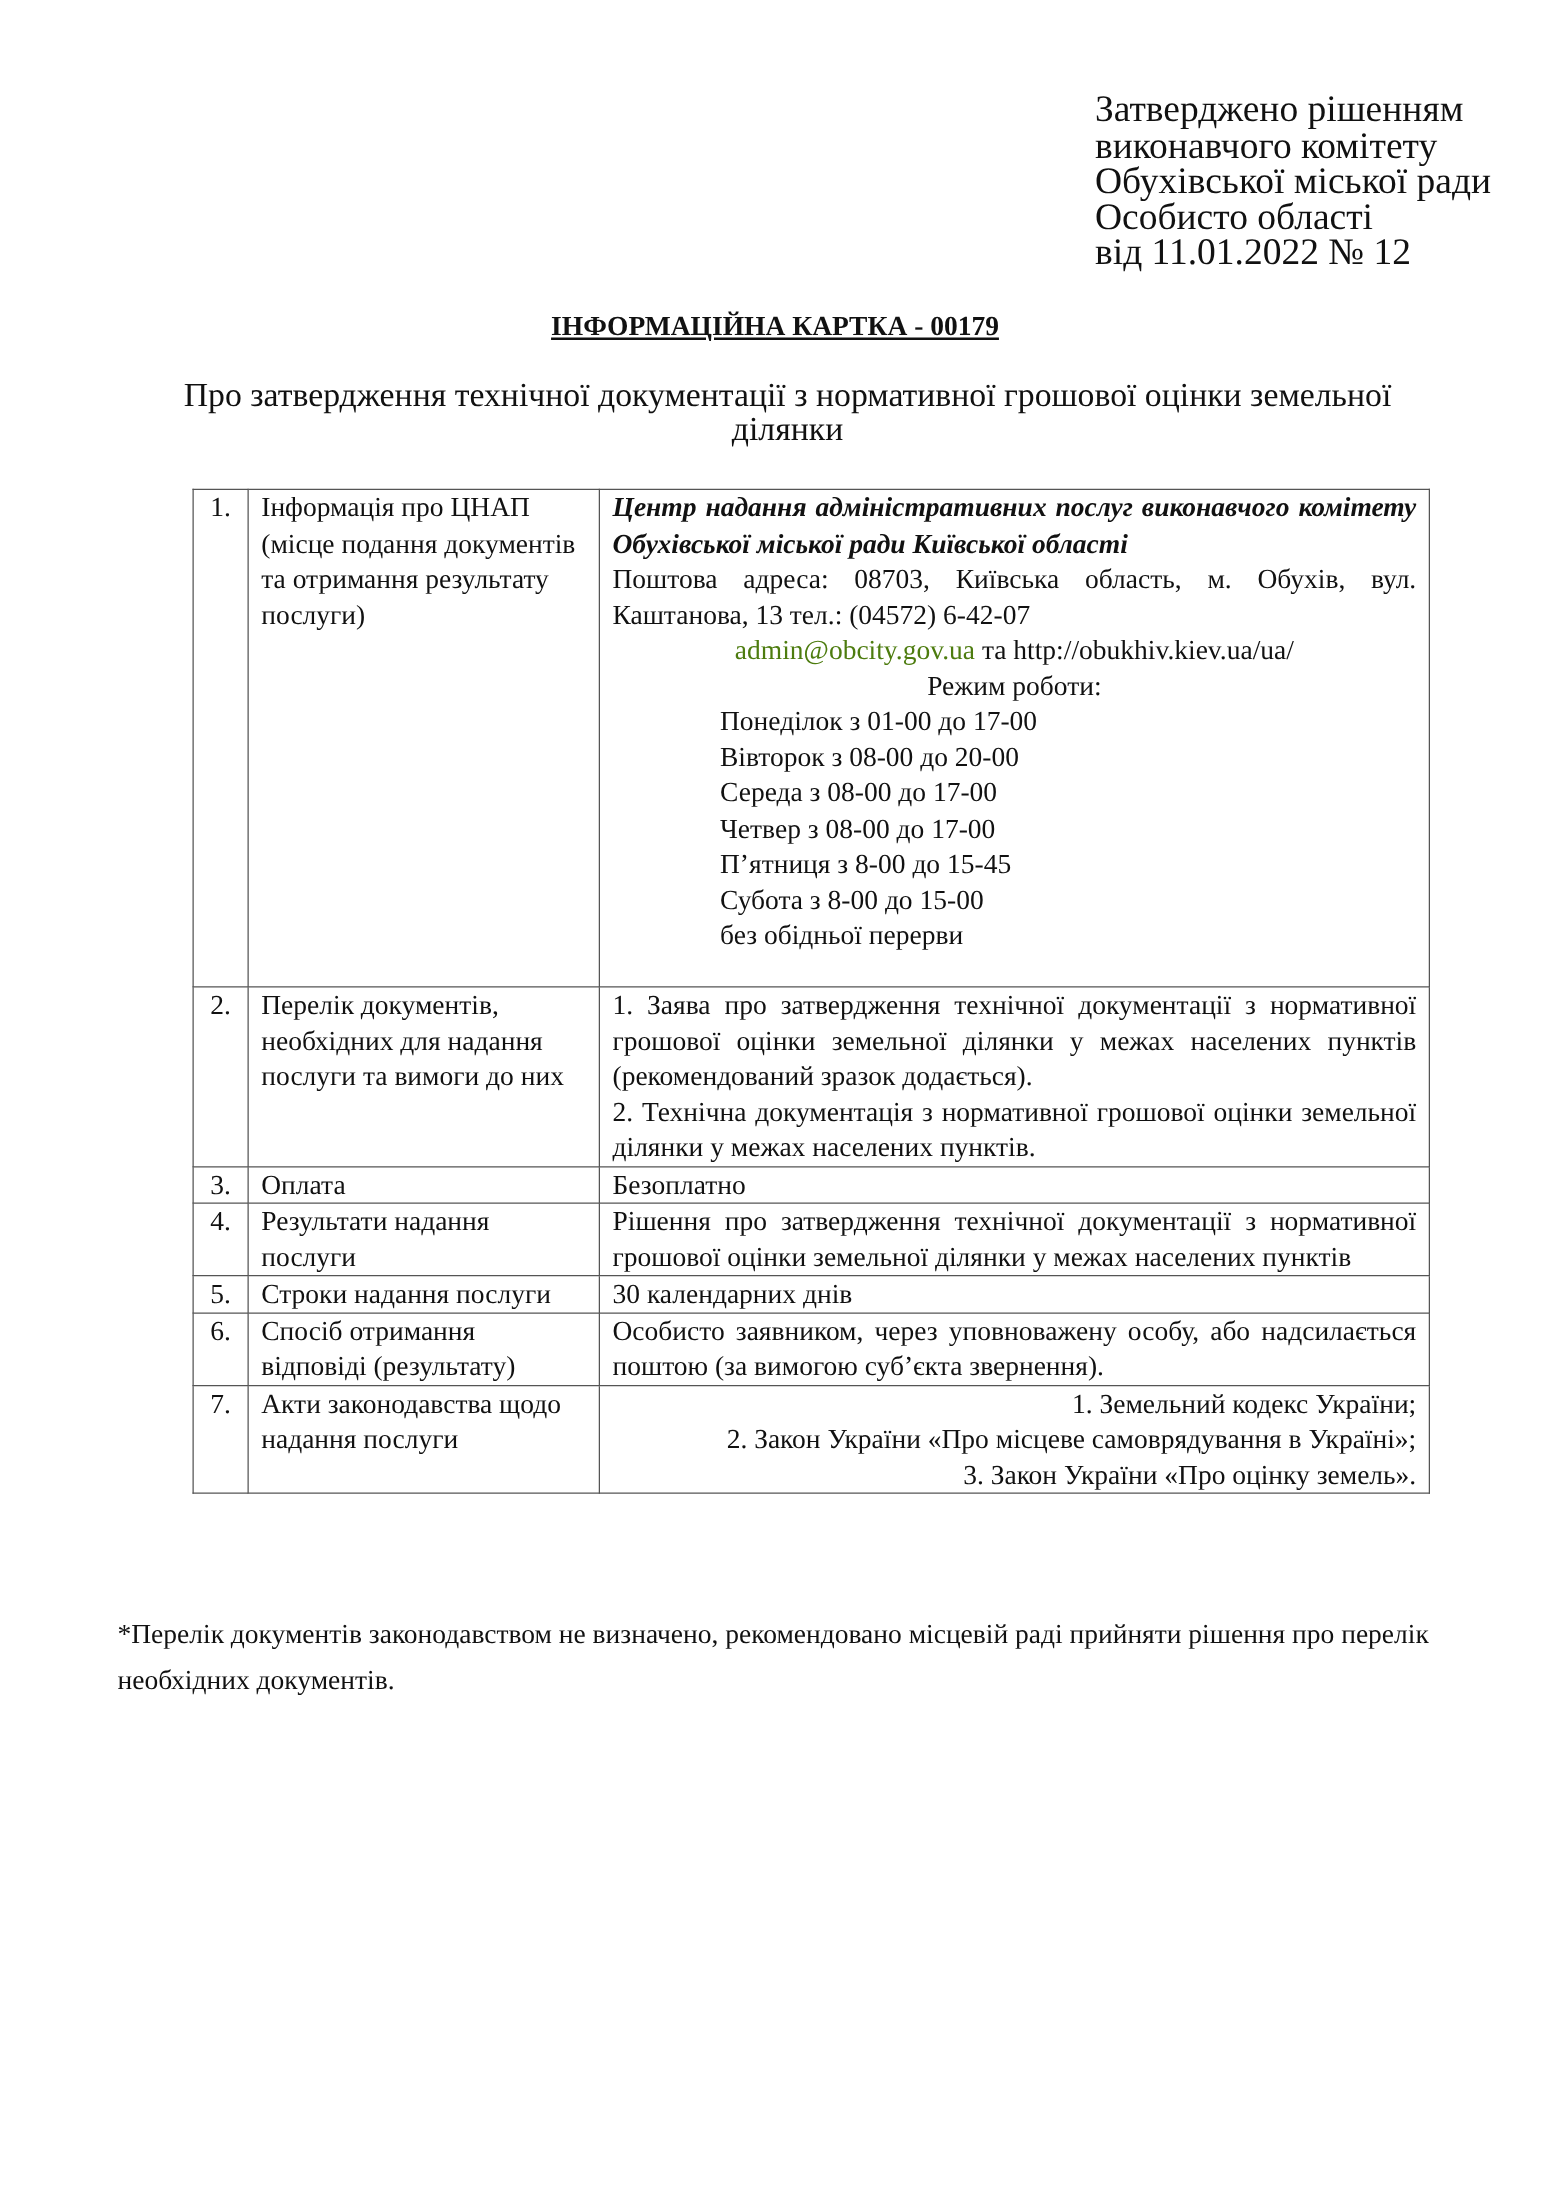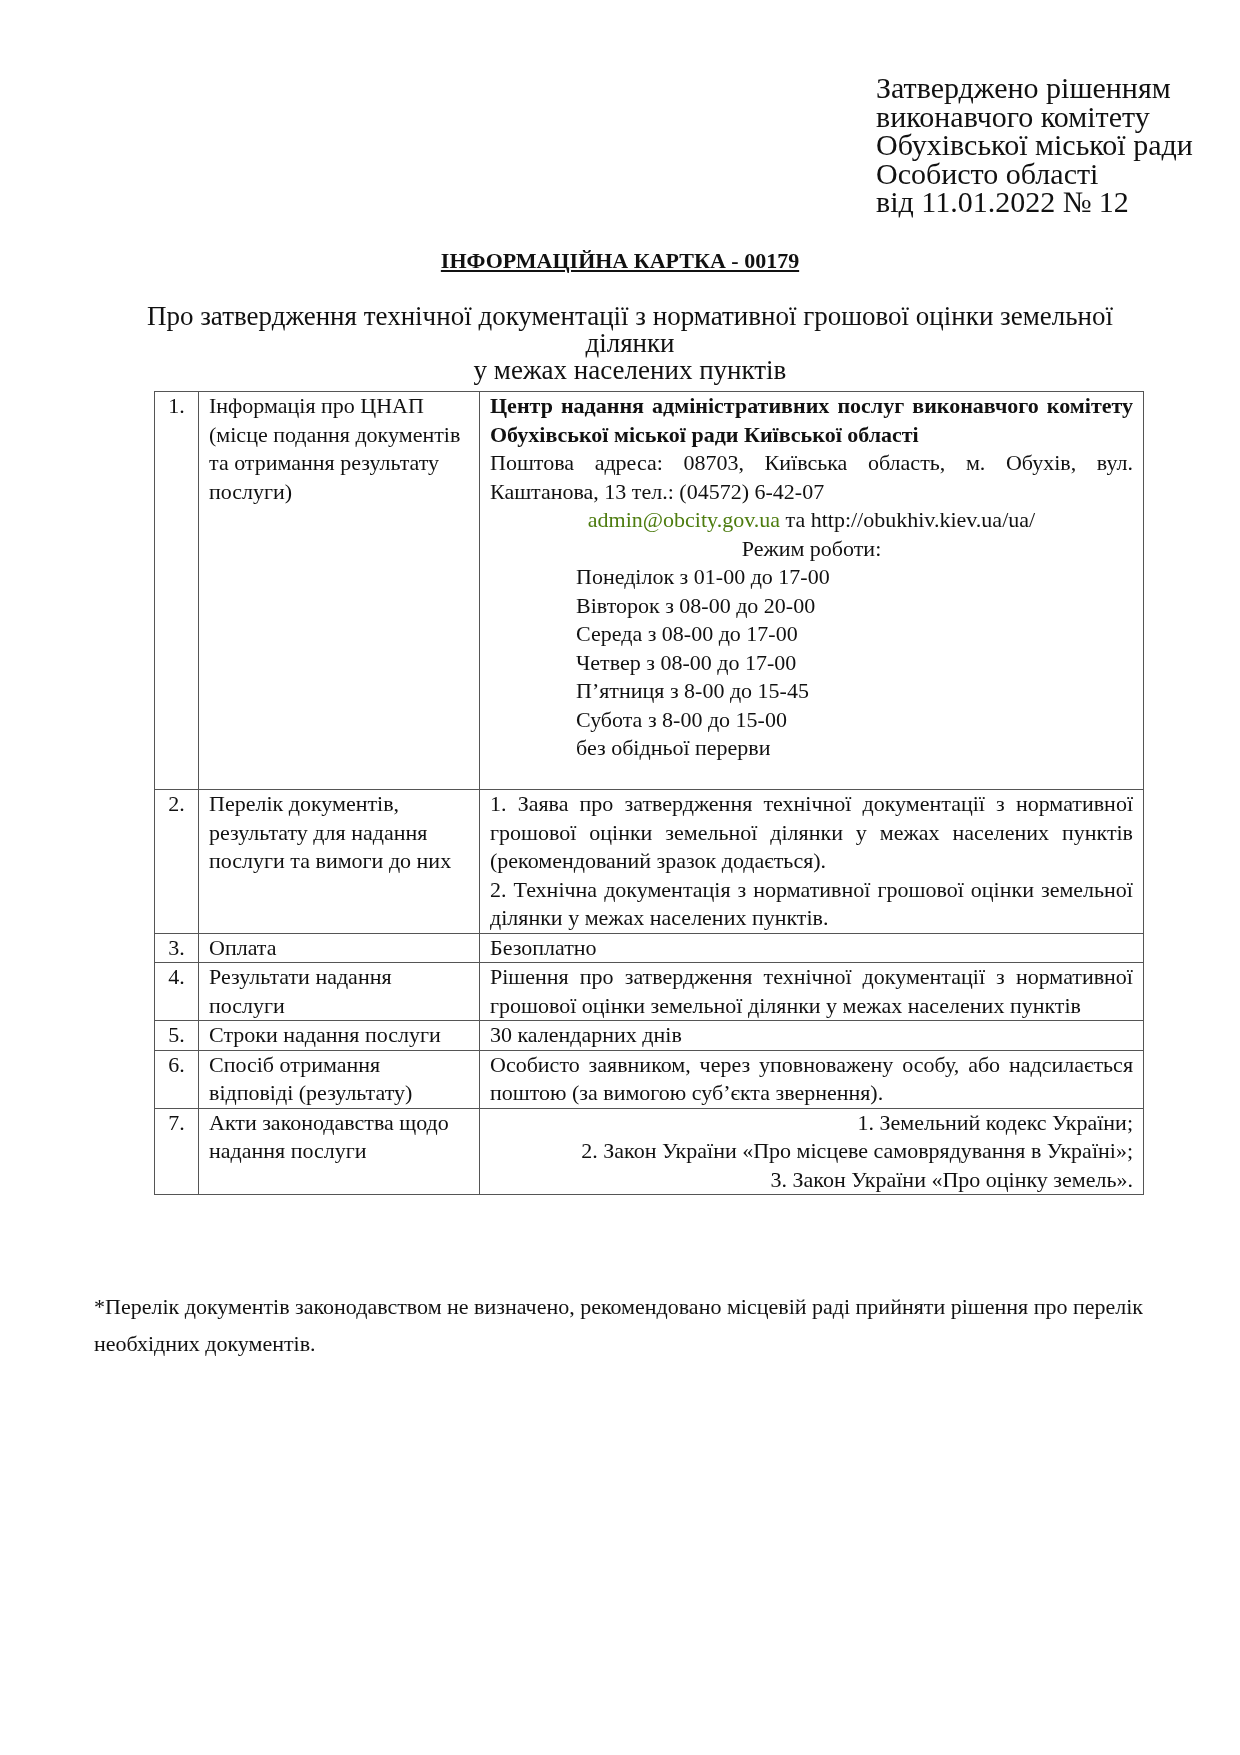--- a/index.html
+++ b/index.html
@@ -10,42 +10,41 @@
   .title { position: absolute; left: 0; width: 1240px; top: 248px; text-align: center;
            font-weight: bold; font-size: 22px; text-decoration: underline; }
   .subtitle { position: absolute; left: 120px; width: 1020px; top: 303px; text-align: center;
               font-size: 27px; line-height: 27px; }
   table.card { position: absolute; left: 154px; top: 391px; width: 990px; border-collapse: collapse;
                font-size: 22px; line-height: 28.5px; }
   table.card td { border: 1.5px solid #555; vertical-align: top; padding: 0 10px 0 10px; }
   td.num { width: 23px; text-align: center; padding: 0 10px 0 10px; }
   td.label { width: 260px; padding-left: 10px; }
   td.val { text-align: justify; }
-  .bold { font-weight: bold; }
+  .bold { font-weight: bold; font-style: italic; }
   .center { text-align: center; }
   .link { color: #4d7c0f; }
   .schedule { padding-left: 86px; text-align: left; }
   .footnote { position: absolute; left: 94px; top: 1288px; width: 1060px; font-size: 22px; line-height: 37px; }
 </style>
 </head>
 <body>
 
 <div class="approval">
   <div>Затверджено рішенням</div>
   <div>виконавчого комітету</div>
   <div>Обухівської міської ради</div>
   <div>Особисто області</div>
   <div>від 11.01.2022 № 12</div>
 </div>
 
 <div class="title">ІНФОРМАЦІЙНА КАРТКА - 00179</div>
 
 <div class="subtitle">
   <div>Про затвердження технічної документації з нормативної грошової оцінки земельної ділянки</div>
-  <div>у межах населених пунктів</div>
 </div>
 
 <table class="card">
   <tbody>
       <tr style="height:398px;">
     <td class="num">1.</td>
     <td class="label">Інформація про ЦНАП (місце подання документів та отримання результату послуги)</td>
     <td class="val">
       <div class="bold">Центр надання адміністративних послуг виконавчого комітету Обухівської міської ради Київської області</div>
       <div>Поштова адреса: 08703, Київська область, м. Обухів, вул. Каштанова, 13 тел.: (04572) 6-42-07</div>
@@ -59,21 +58,21 @@
         <div>Середа з 08-00 до 17-00</div>
         <div>Четвер з 08-00 до 17-00</div>
         <div>П’ятниця з 8-00 до 15-45</div>
         <div>Субота з 8-00 до 15-00</div>
         <div>без обідньої перерви</div>
       </div>
     </td>
   </tr>
   <tr>
     <td class="num">2.</td>
-    <td class="label">Перелік документів, результату для надання послуги та вимоги до них</td>
+    <td class="label">Перелік документів, необхідних для надання послуги та вимоги до них</td>
     <td class="val">
       <div>1. Заява про затвердження технічної документації з нормативної грошової оцінки земельної ділянки у межах населених пунктів (рекомендований зразок додається).</div>
       <div>2. Технічна документація з нормативної грошової оцінки земельної ділянки у межах населених пунктів.</div>
     </td>
   </tr>
   <tr>
     <td class="num">3.</td>
     <td class="label">Оплата</td>
     <td class="val">Безоплатно</td>
   </tr>

